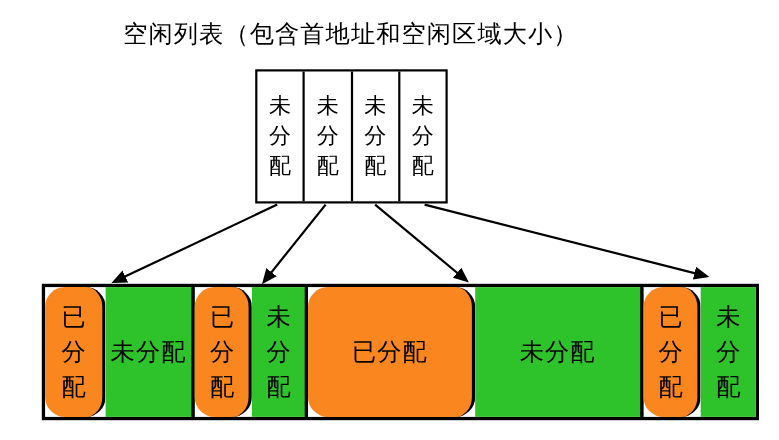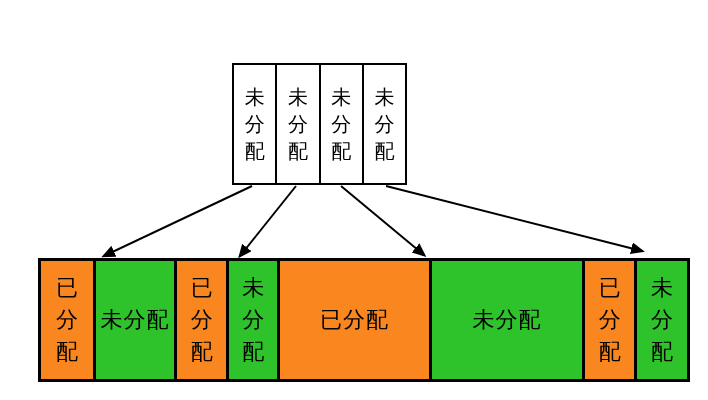--- a/index.html
+++ b/index.html
@@ -34,36 +34,37 @@
   
   .membar{
     position:absolute;left:38px;top:258px;width:652px;height:124px;
     display:flex;border:3px solid var(--outline);box-sizing:border-box;
   }
   .membar .seg{
     flex:1 1 0;display:flex;align-items:center;justify-content:center;
     border-right:3px solid var(--outline);min-width:0;
   }
   .membar .seg:last-child{border-right:none;}
-  .membar .seg.allocated{background:var(--allocated);}
+  .membar .seg.allocated{background:var(--allocated);border-radius:18px;}
   .membar .seg.free{background:var(--free);}
   .membar .seg span{font-size:22px;}
   .membar .seg.vertical span{
     display:block;width:1.05em;line-height:1.45;word-break:break-all;text-align:center;
   }
   .membar .seg.horizontal span{white-space:nowrap;letter-spacing:1px;}
   
   .arrows{position:absolute;left:0;top:0;width:708px;height:400px;pointer-events:none;}
   .arrows line{stroke:var(--outline);stroke-width:2;}
 </style>
 </head>
 <body>
 
 <div class="canvas">
 
+  <div class="title">空闲列表（包含首地址和空闲区域大小）</div>
 
   <div class="freelist">
     <div class="cell">
       <span>未分配</span>
     </div>
     <div class="cell">
       <span>未分配</span>
     </div>
     <div class="cell">
       <span>未分配</span>

